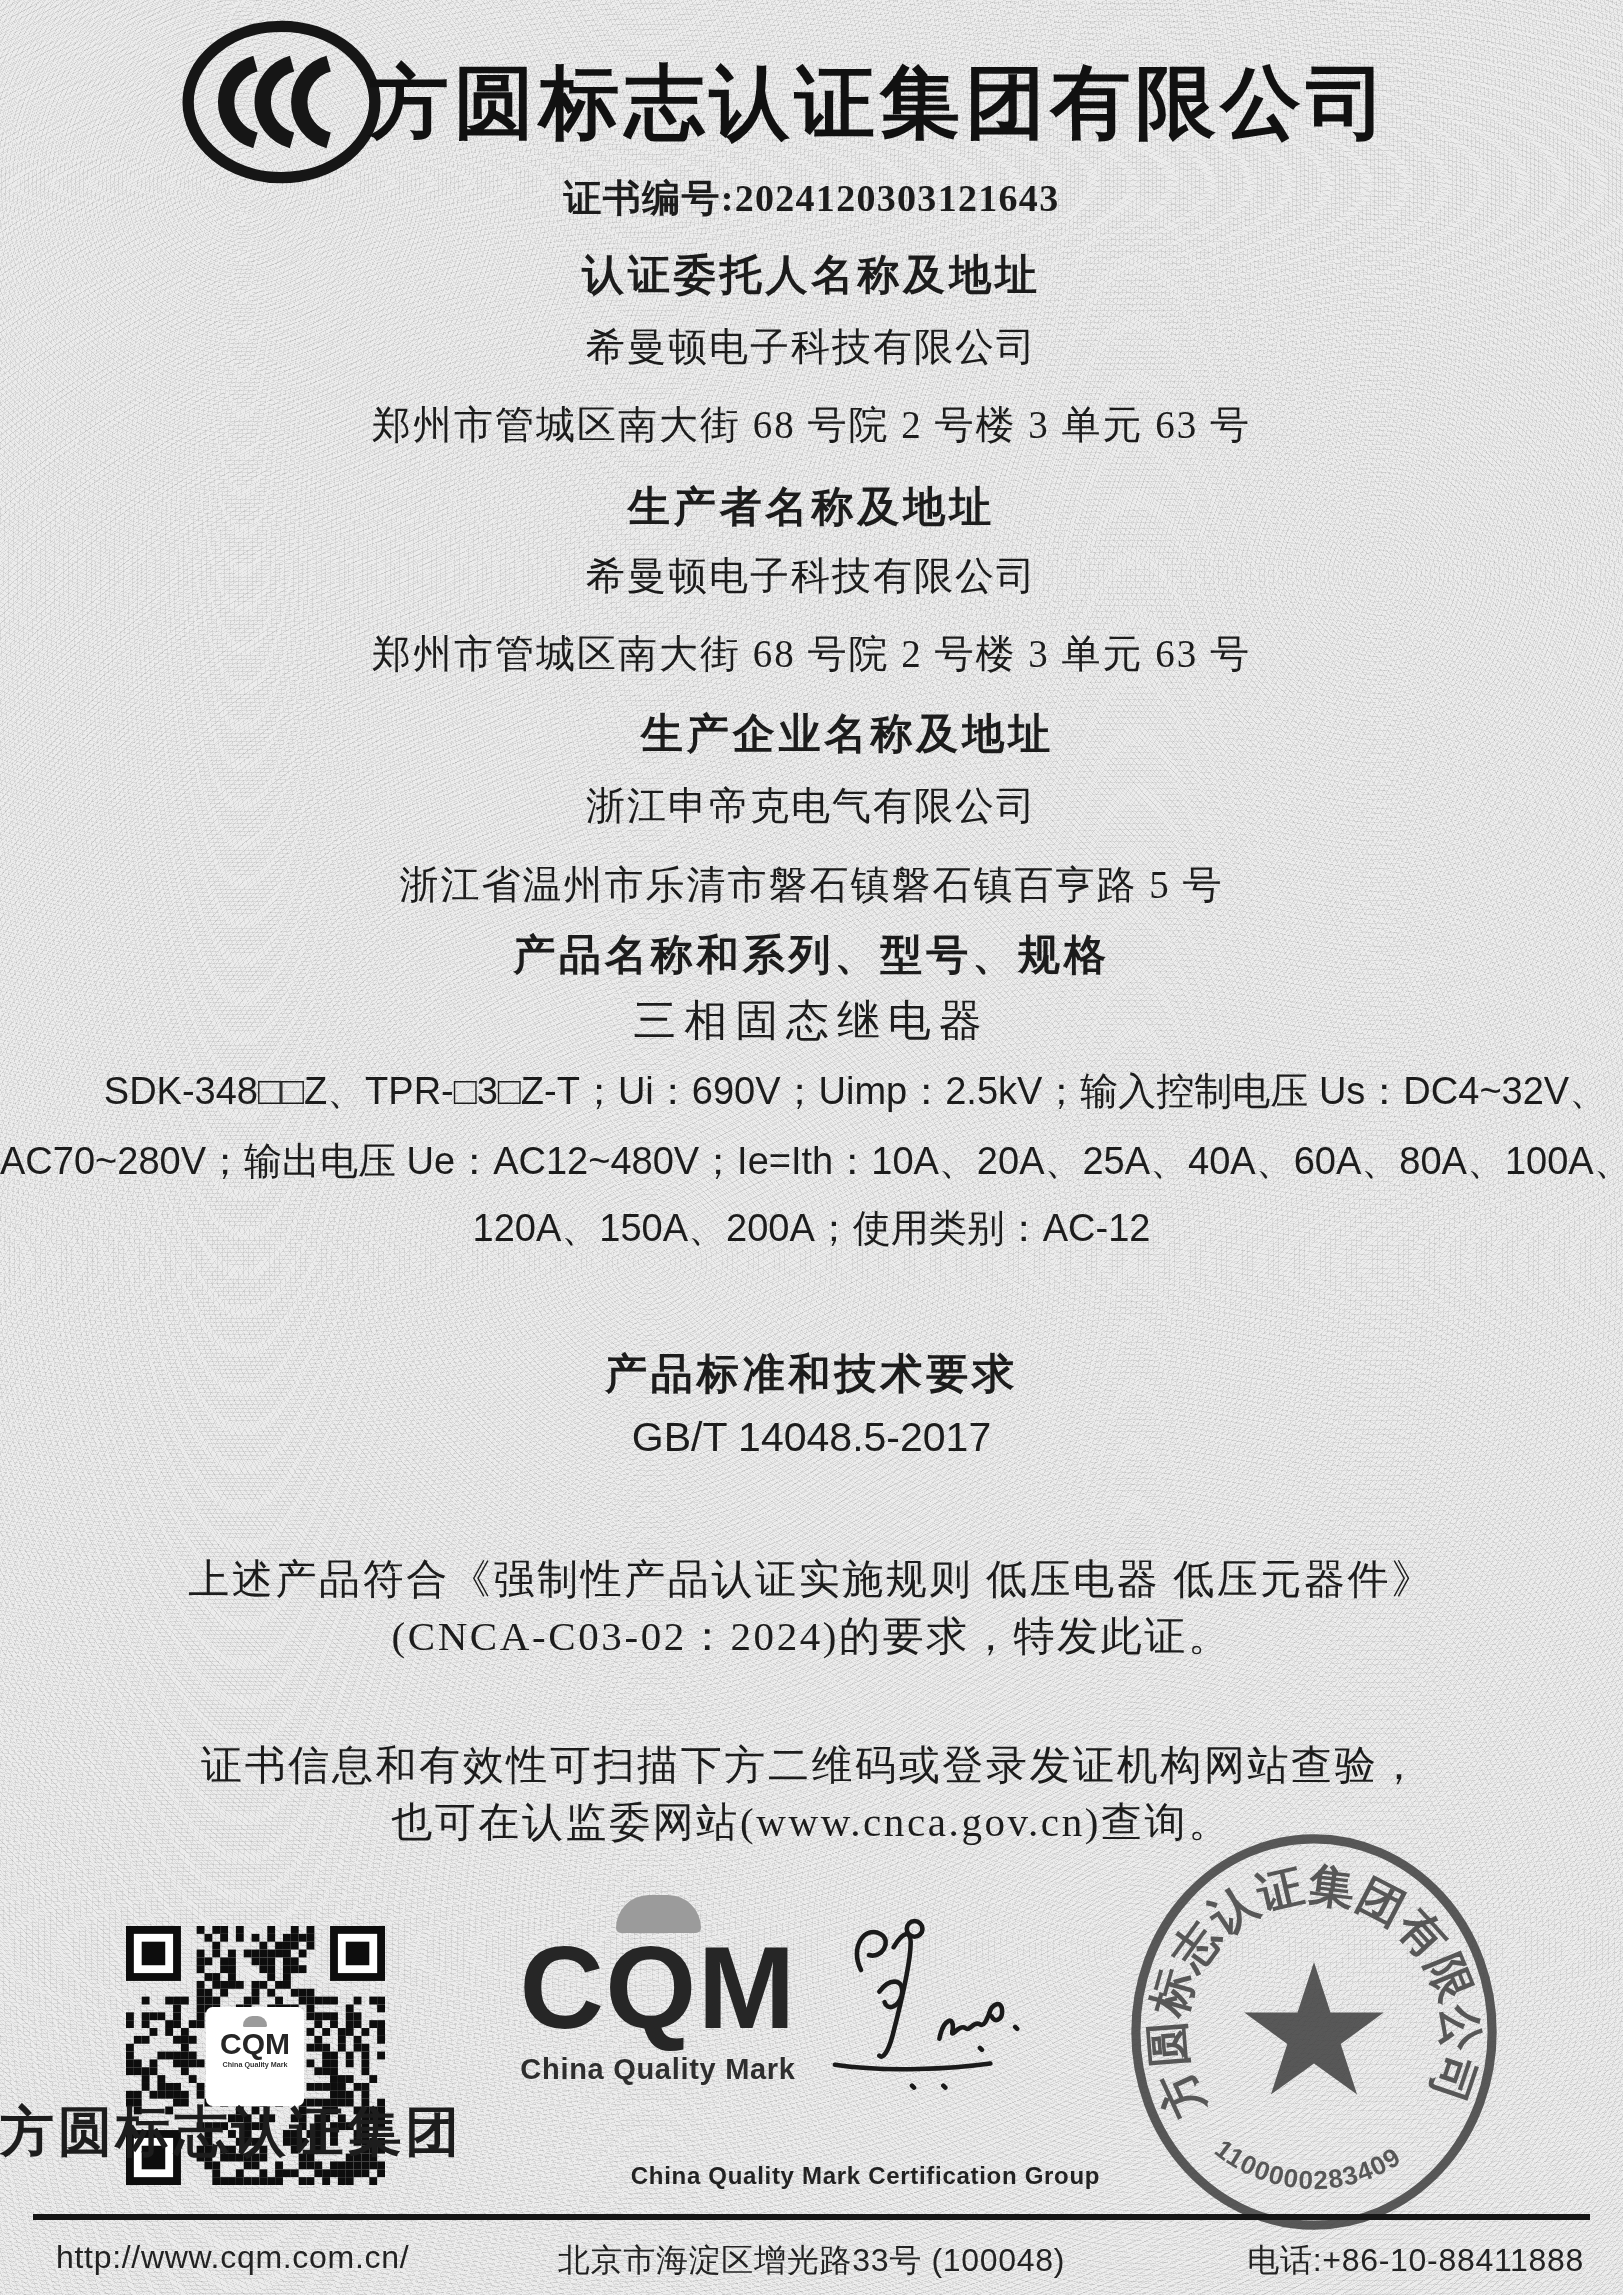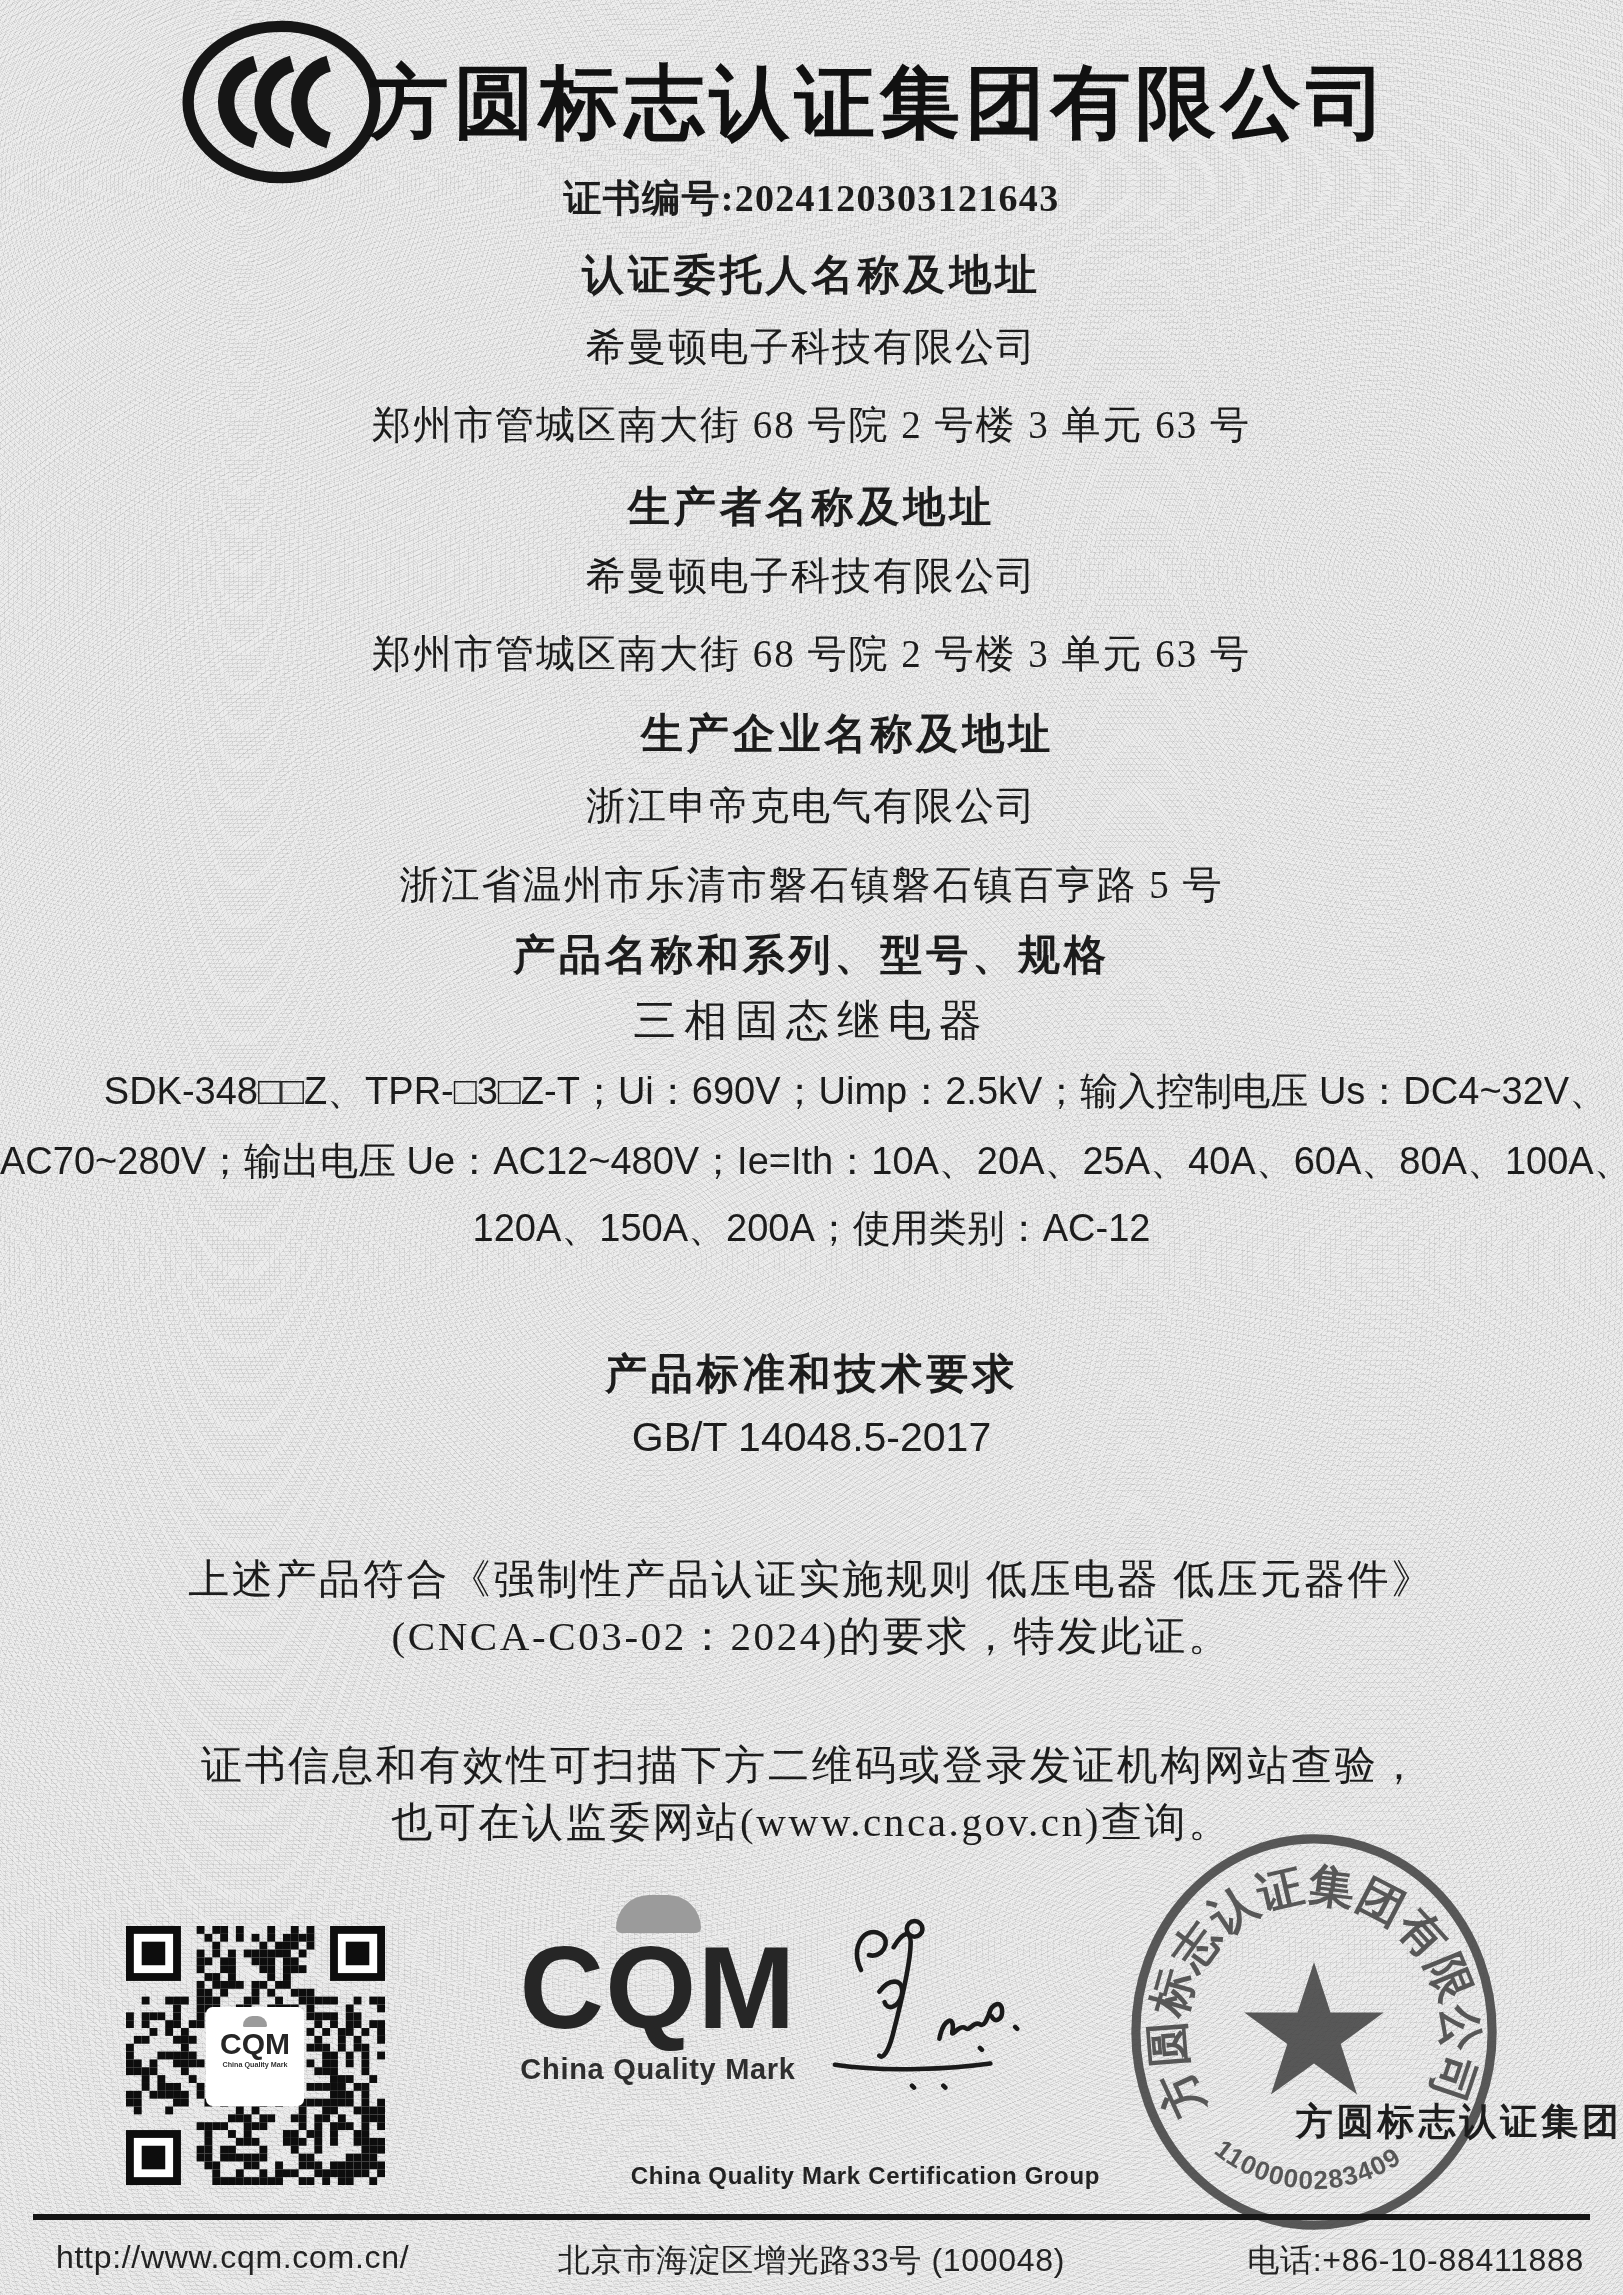--- a/index.html
+++ b/index.html
@@ -19,22 +19,22 @@
   .hd{font-weight:bold;letter-spacing:3.9px;font-size:42px;}
   .body-line{font-size:39px;letter-spacing:2px;}
   .spec{font-size:38px;letter-spacing:0;font-family:"Liberation Sans", sans-serif;}
   .stmt{font-size:41px;letter-spacing:2.6px;}
   .title{font-size:80px;font-weight:bold;letter-spacing:5.2px;padding-left:137px;box-sizing:border-box;color:#111;font-family:"Liberation Sans", sans-serif;}
   .certno{font-size:38px;font-weight:bold;letter-spacing:1.3px;}
   .cqm-block{position:absolute;left:504px;top:1895px;width:308px;text-align:center;}
   .cqm-crown{width:85px;height:38px;margin:0 auto -3.9px auto;background:#9b9b9b;border-radius:43px 43px 6.5px 6.5px;}
   .cqm-word{font-family:"Liberation Sans", sans-serif;font-weight:800;font-size:117px;line-height:1;color:#262626;letter-spacing:1.3px;}
   .cqm-tag{font-family:"Liberation Sans", sans-serif;font-weight:bold;font-size:29px;color:#2e2e2e;letter-spacing:0.7px;margin-top:6.5px;}
-  .group-cn{position:absolute;left:0;width:100%;top:2102px;text-align:right;box-sizing:border-box;
-    font-family:"Liberation Sans", sans-serif;font-weight:800;font-size:37px;color:#1d1d1d;letter-spacing:3.9px;line-height:1.1;}
+  .group-cn{position:absolute;left:0;width:100%;top:2102px;text-align:left;box-sizing:border-box;
+    font-family:"Liberation Sans", sans-serif;font-weight:800;font-size:54px;color:#1d1d1d;letter-spacing:3.9px;line-height:1.1;}
   .group-en{position:absolute;left:0;width:100%;top:2162px;text-align:center;padding-left:108px;box-sizing:border-box;
     font-family:"Liberation Sans", sans-serif;font-weight:bold;font-size:24px;color:#222;letter-spacing:0.7px;}
   .footer-rule{position:absolute;left:33px;right:33px;top:2214px;height:5.9px;background:#151515;}
   .footer-item{position:absolute;top:2239px;font-size:32px;letter-spacing:0.7px;font-family:"Liberation Sans", sans-serif;color:#222;}
   .qr-label{position:absolute;left:206px;top:2007px;width:98px;height:99px;background:#fff;border-radius:6.5px;
     text-align:center;box-sizing:border-box;padding-top:9.2px;}
   .qr-label-crown{width:23.6px;height:11px;margin:0 auto 0 auto;background:#9b9b9b;border-radius:11.8px 11.8px 2px 2px;}
   .qr-label-word{font-family:"Liberation Sans", sans-serif;font-weight:800;font-size:30px;line-height:1.1;color:#262626;}
   .qr-label-tag{font-family:"Liberation Sans", sans-serif;font-weight:bold;font-size:7.2px;color:#333;}
   svg{display:block;}

